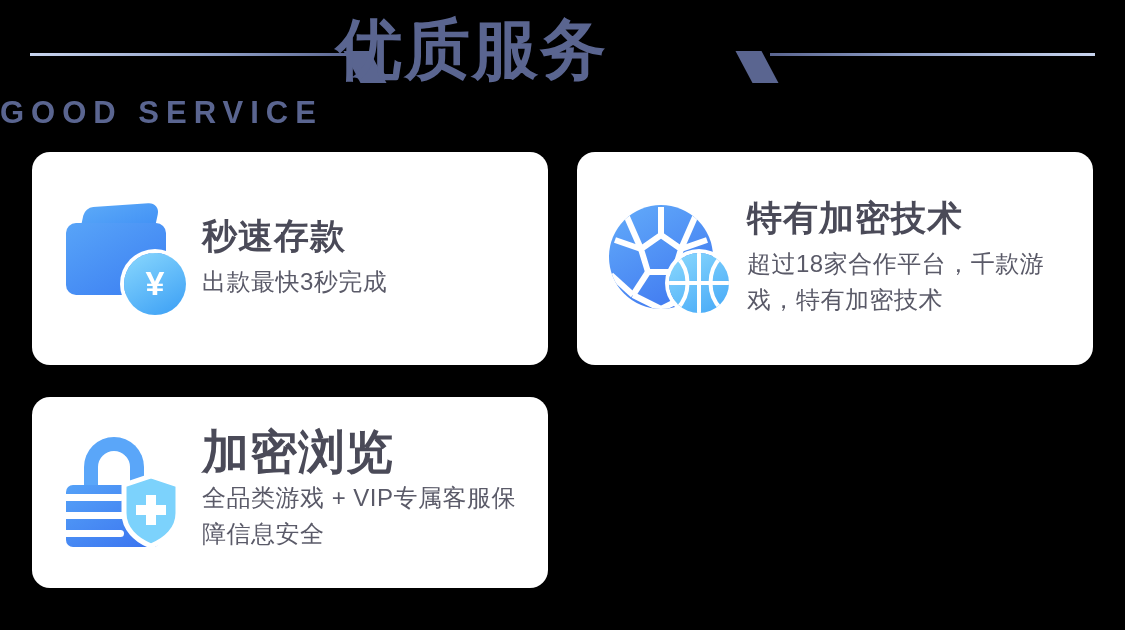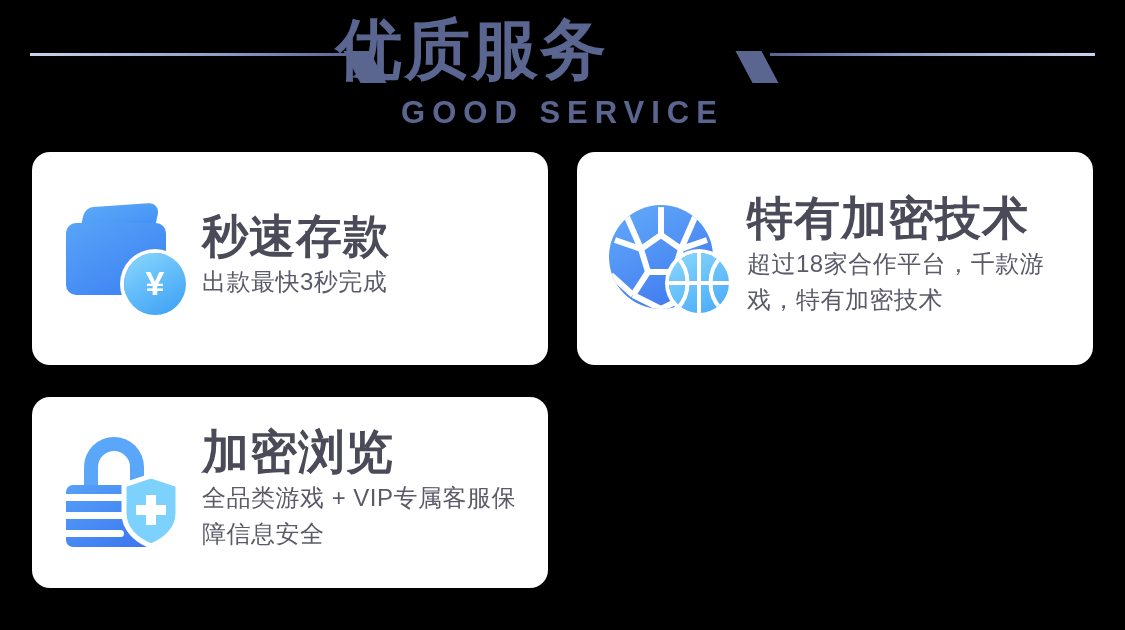--- a/index.html
+++ b/index.html
@@ -34,21 +34,21 @@
   .title-cn {
     position:absolute; top:6px; left:0; width:944px;
     text-align:center;
     font-size:66px; font-weight:bold;
     color:#5a6590;
     letter-spacing:2px;
     line-height:86px;
   }
   .title-en {
     position:absolute; top:96px; left:0; width:1125px;
-    text-align:center;
+    text-align:left;
     font-size:31px; font-weight:bold;
     color:#5a6590;
     letter-spacing:7px;
     line-height:34px;
   }
 
   
   .grid {
     position:absolute; left:32px; top:152px;
     width:1061px; height:436px;
@@ -64,21 +64,21 @@
     align-items:center;
     padding:0 22px 0 26px;
   }
   .card-icon {
     position:relative;
     width:130px; height:124px;
     flex:0 0 130px;
   }
   .card-text { flex:1; padding-left:14px; padding-bottom:4px; }
   .card-title {
-    font-size:46px; font-weight:bold;
+    font-size:35px; font-weight:bold;
     color:#4a4a58;
     line-height:44px;
     letter-spacing:1px;
   }
   .card-sub {
     font-size:24px;
     color:#5a5a68;
     line-height:36px;
     margin-top:6px;
     letter-spacing:0.5px;

